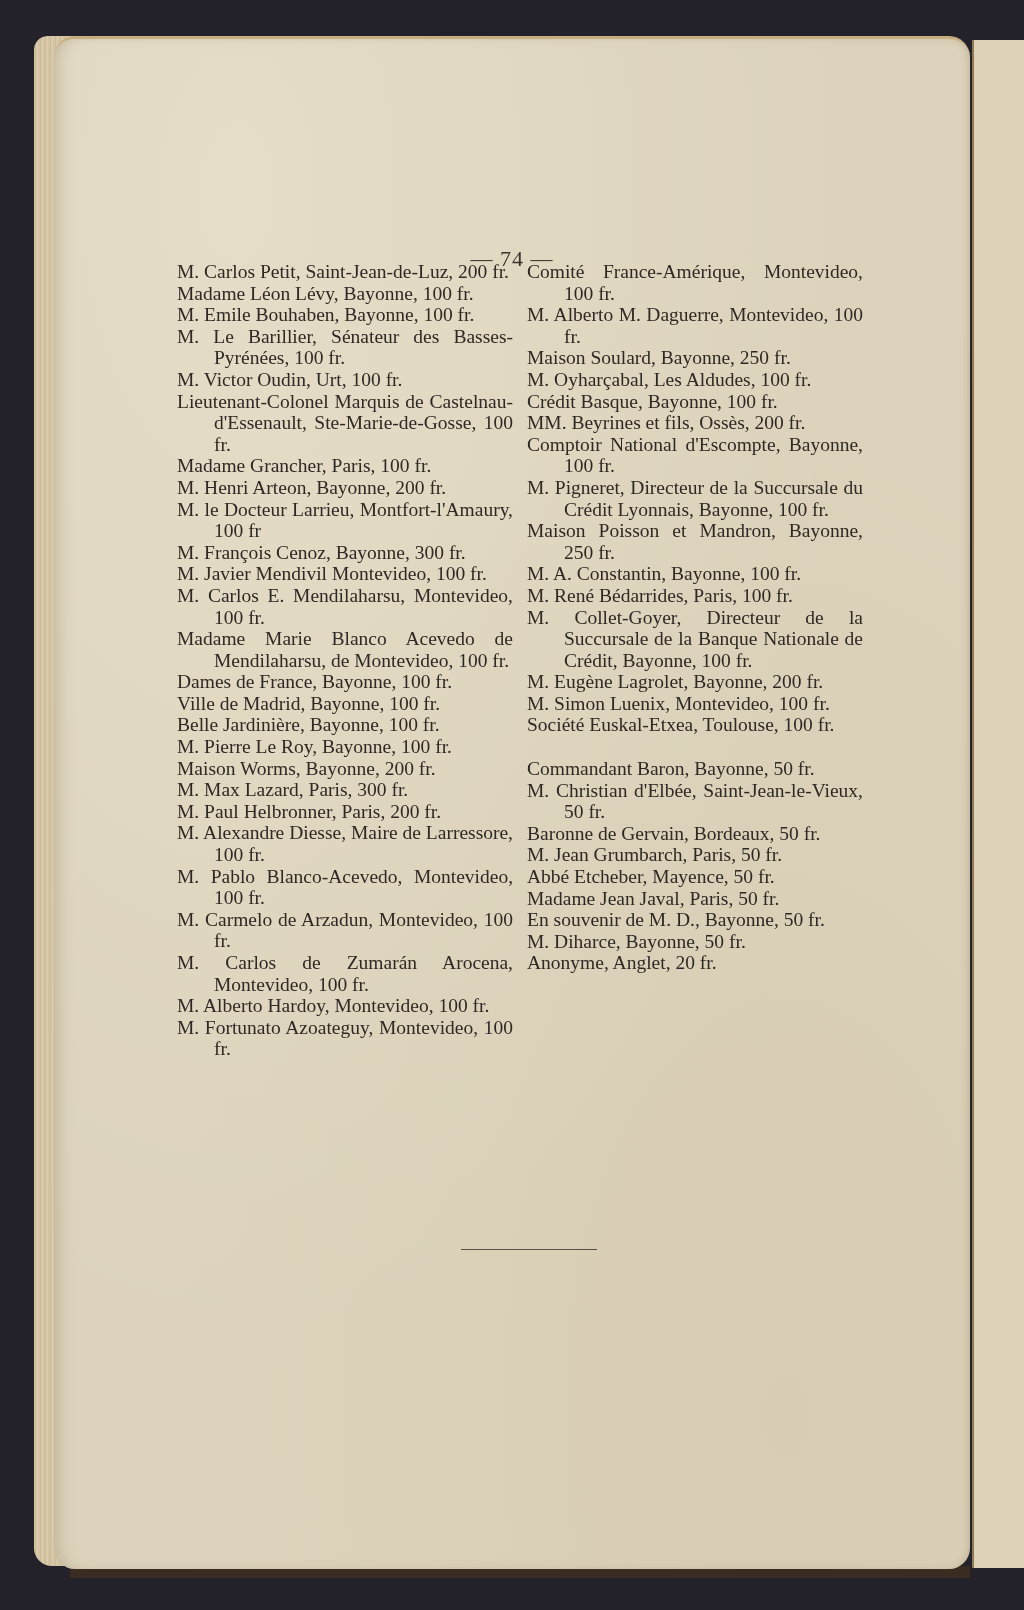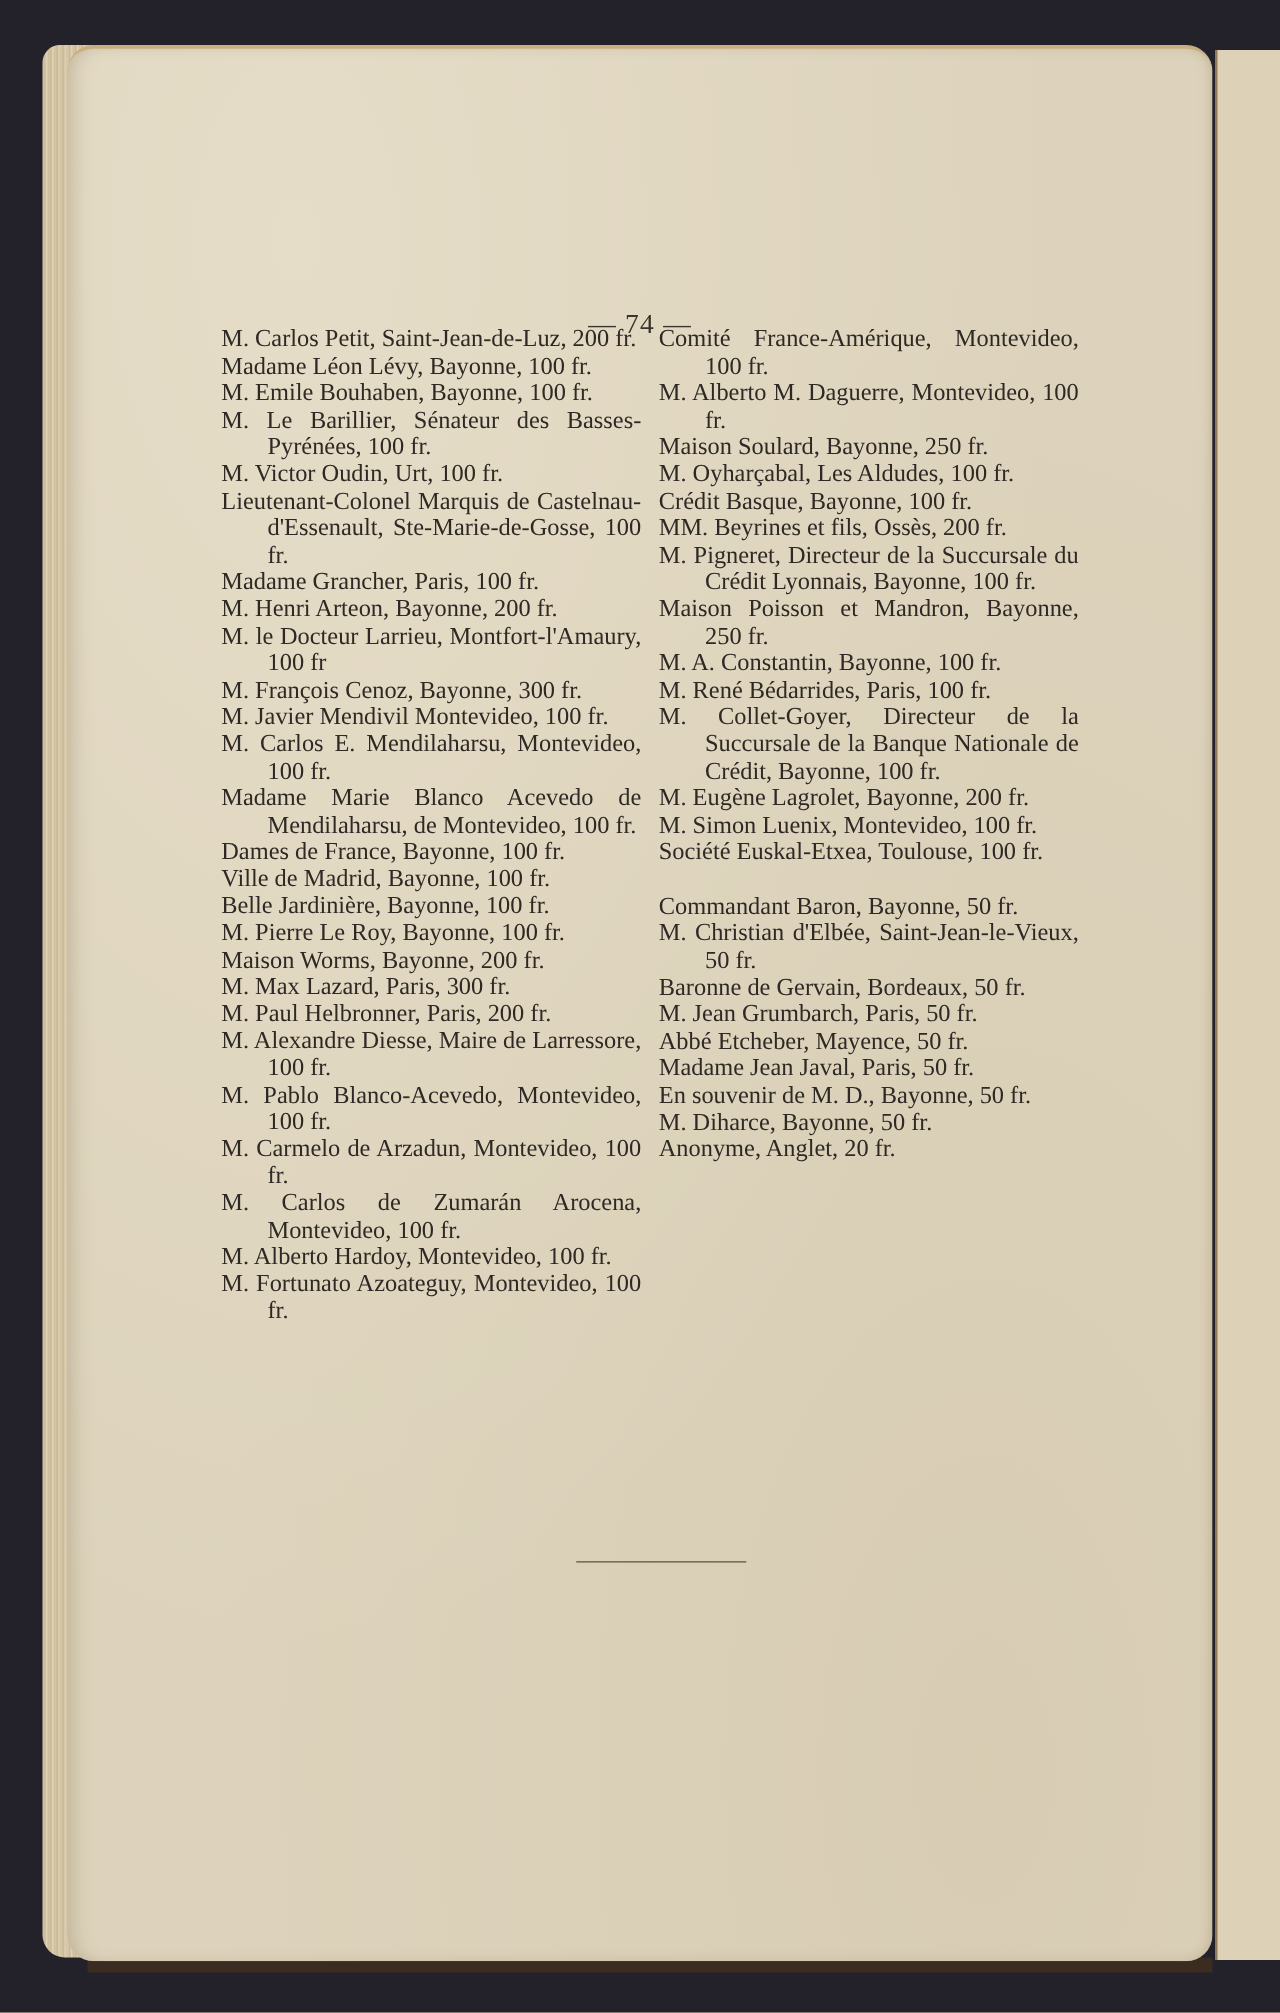--- a/index.html
+++ b/index.html
@@ -93,20 +93,21 @@
     <div class="entry">M. Fortunato Azoateguy, Montevideo, 100 fr.</div>
   </div>
 <div class="col col-right" id="col-right">
   <div id="col-right-g1">
       <div class="entry">Comité France-Amérique, Montevideo, 100 fr.</div>
       <div class="entry">M. Alberto M. Daguerre, Montevideo, 100 fr.</div>
       <div class="entry">Maison Soulard, Bayonne, 250 fr.</div>
       <div class="entry">M. Oyharçabal, Les Aldudes, 100 fr.</div>
       <div class="entry">Crédit Basque, Bayonne, 100 fr.</div>
       <div class="entry">MM. Beyrines et fils, Ossès, 200 fr.</div>
+      <div class="entry">Comptoir National d'Escompte, Bayonne, 100 fr.</div>
       <div class="entry">M. Pigneret, Directeur de la Succursale du Crédit Lyonnais, Bayonne, 100 fr.</div>
       <div class="entry">Maison Poisson et Mandron, Bayonne, 250 fr.</div>
       <div class="entry">M. A. Constantin, Bayonne, 100 fr.</div>
       <div class="entry">M. René Bédarrides, Paris, 100 fr.</div>
       <div class="entry">M. Collet-Goyer, Directeur de la Succursale de la Banque Nationale de Crédit, Bayonne, 100 fr.</div>
       <div class="entry">M. Eugène Lagrolet, Bayonne, 200 fr.</div>
       <div class="entry">M. Simon Luenix, Montevideo, 100 fr.</div>
       <div class="entry">Société Euskal-Etxea, Toulouse, 100 fr.</div>
     </div>
   <div class="gap"></div>

